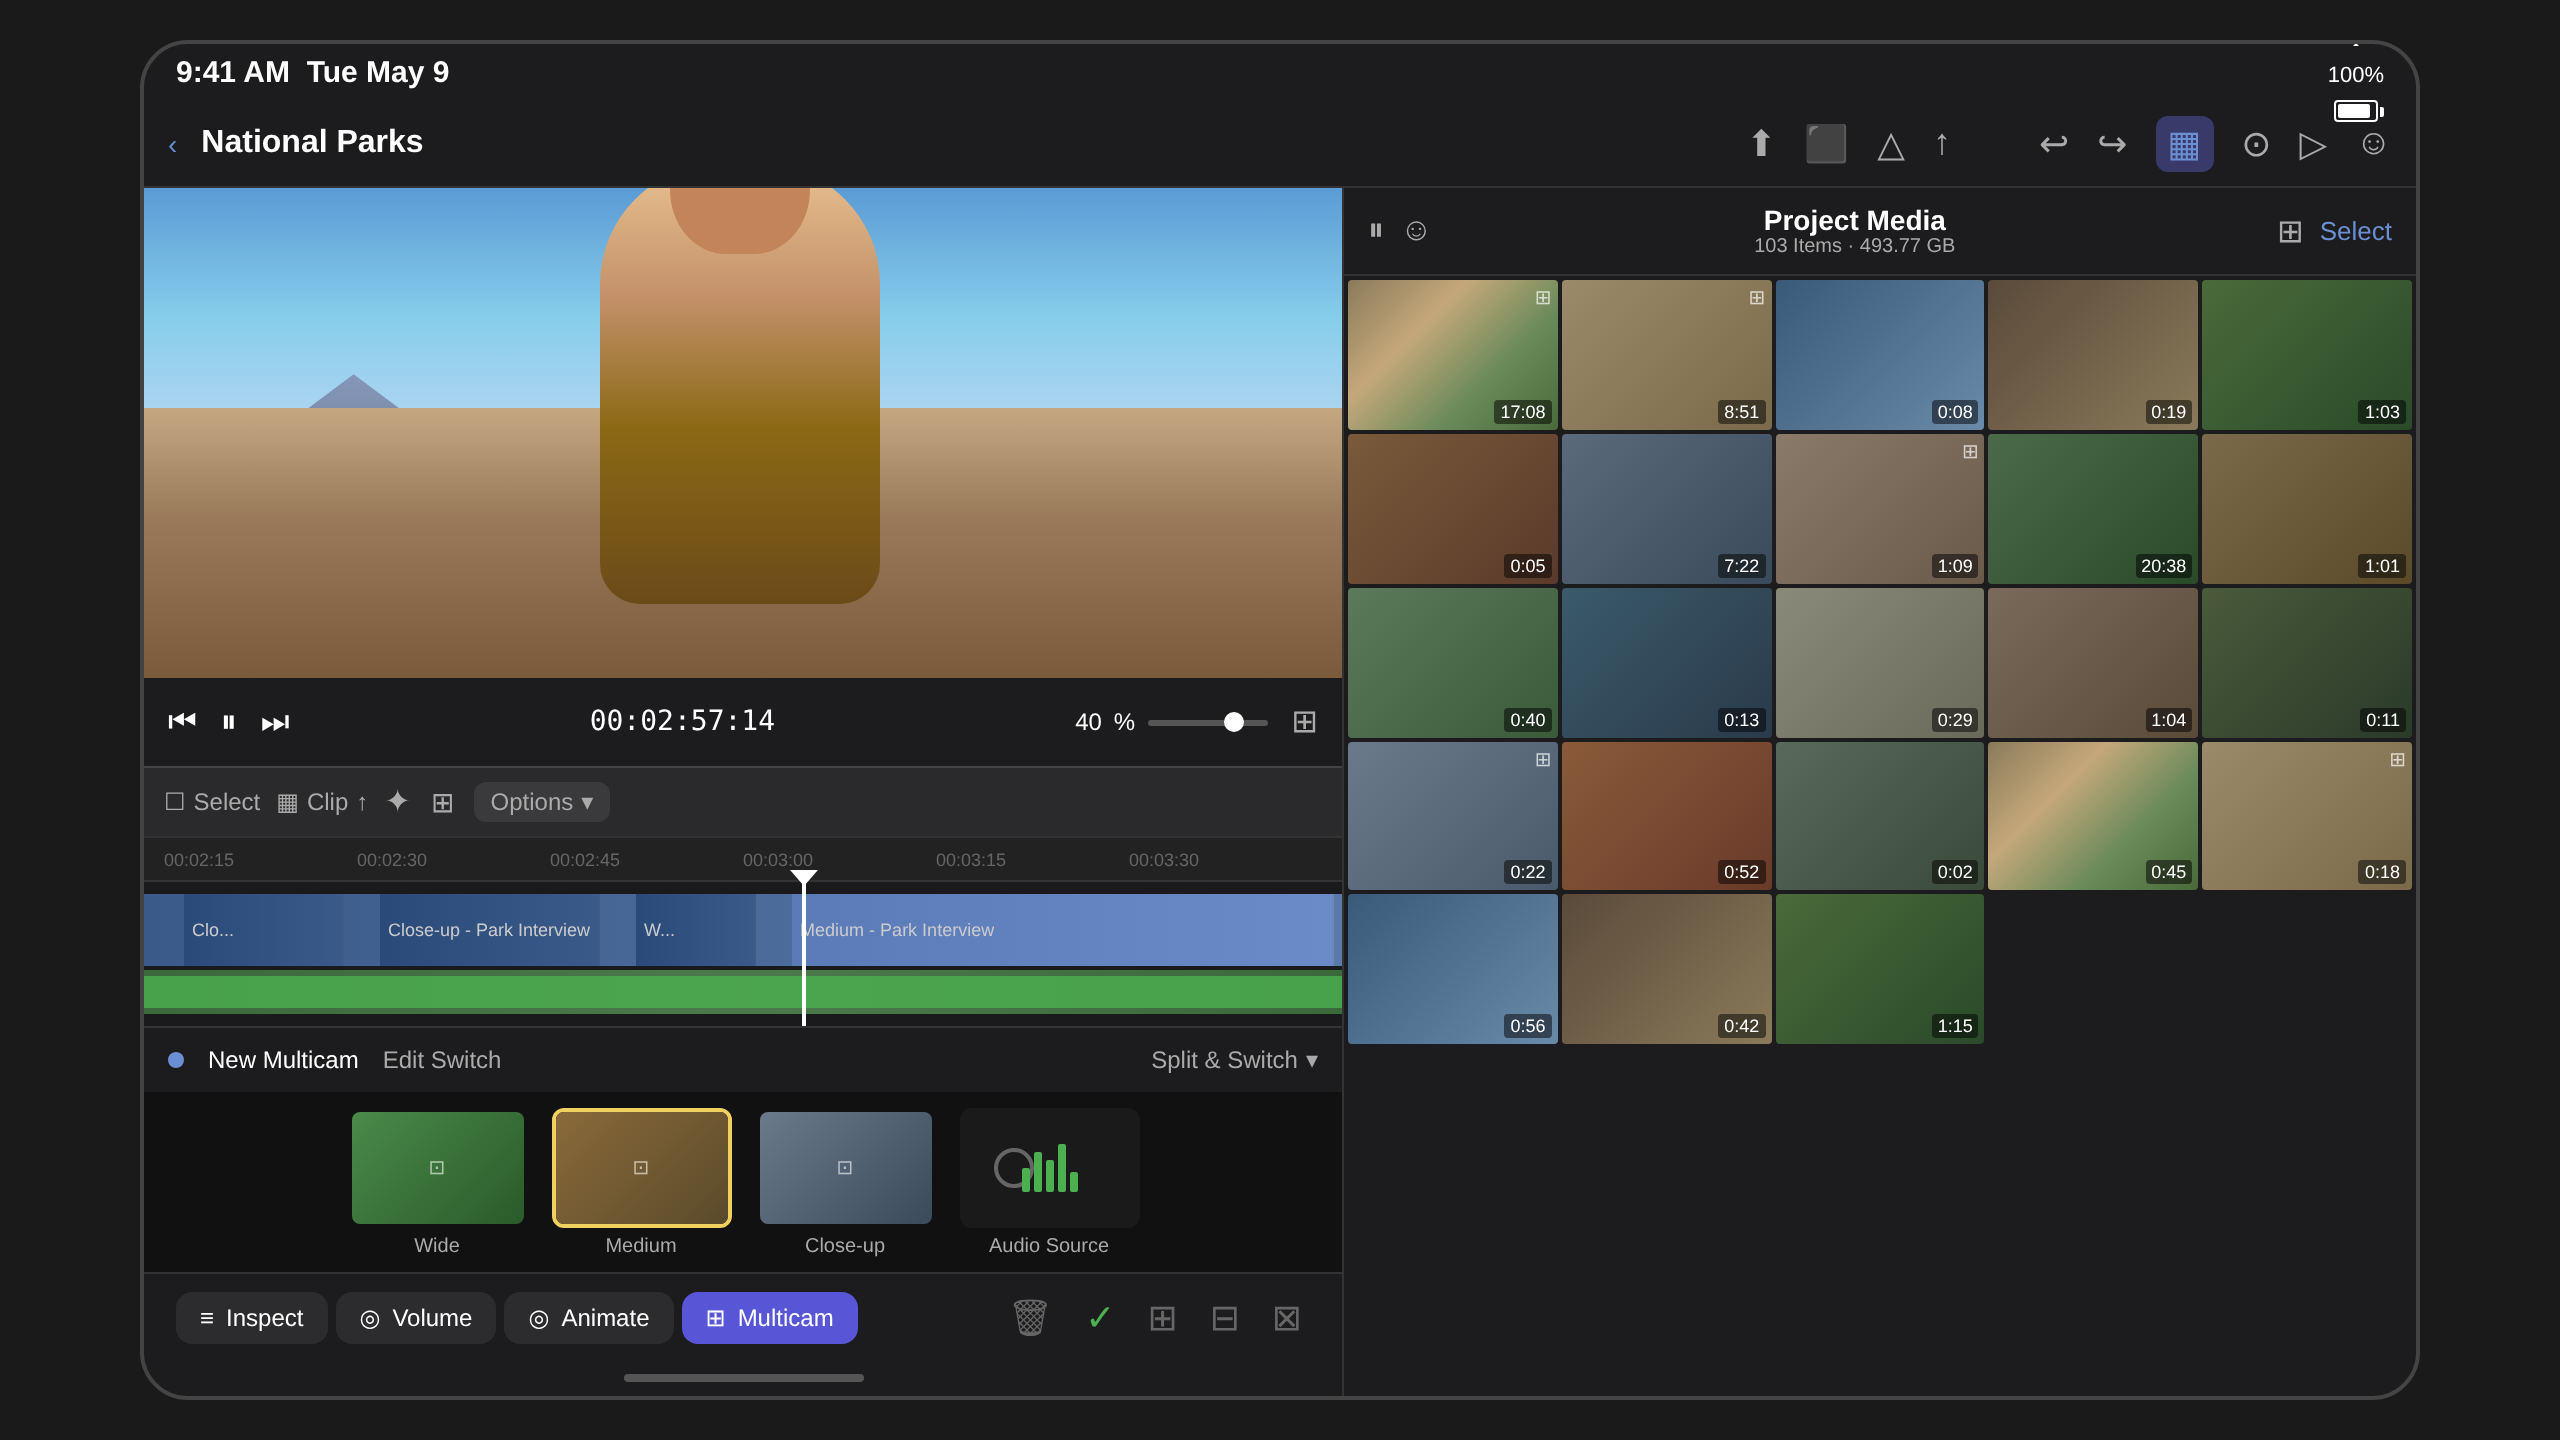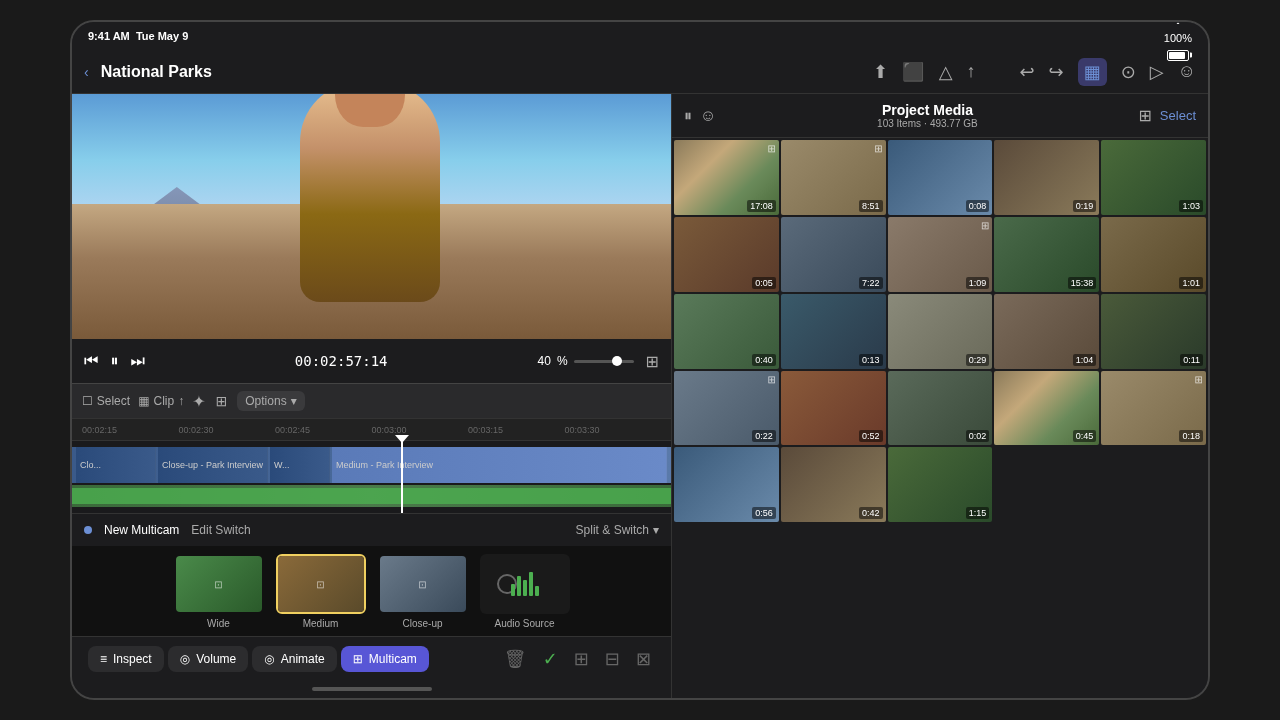--- a/index.html
+++ b/index.html
@@ -30,21 +30,21 @@
     .status-bar {
       background: #1c1c1e;
       height: 28px;
       display: flex;
       align-items: center;
       justify-content: space-between;
       padding: 0 16px;
       flex-shrink: 0;
     }
     .status-bar-left {
-      font-size: 11px;
+      font-size: 15px;
       color: #fff;
       font-weight: 600;
     }
     .status-bar-right {
       display: flex;
       align-items: center;
       gap: 6px;
       font-size: 11px;
       color: #fff;
       flex-direction: column;
@@ -357,20 +357,21 @@
       overflow: hidden;
     }
     .track-segment {
       height: 100%;
       border-right: 1px solid rgba(255,255,255,0.1);
       display: flex;
       align-items: center;
       padding: 12px 4px;
       min-width: 60px;
       background: linear-gradient(90deg, #2a4a7a, #3a5a8a);
+      margin-left: 16px;
     }
     .track-segment-label {
       color: #ccc;
       font-size: 9px;
       white-space: nowrap;
       overflow: hidden;
     }
     .selected-segment {
       background: linear-gradient(90deg, #5a7ab8, #6a8ac8);
     }
@@ -991,21 +992,21 @@
             <div class="media-thumb t7"></div>
             <div class="media-duration">7:22</div>
           </div>
           <div class="media-item">
             <div class="media-thumb t8"></div>
             <div class="media-icon-overlay">⊞</div>
             <div class="media-duration">1:09</div>
           </div>
           <div class="media-item">
             <div class="media-thumb t9"></div>
-            <div class="media-duration">15:38</div>
+            <div class="media-duration">20:38</div>
           </div>
           <div class="media-item">
             <div class="media-thumb t10"></div>
             <div class="media-duration">1:01</div>
           </div>
           <div class="media-item">
             <div class="media-thumb t12"></div>
             <div class="media-duration">0:40</div>
           </div>
           <div class="media-item">

